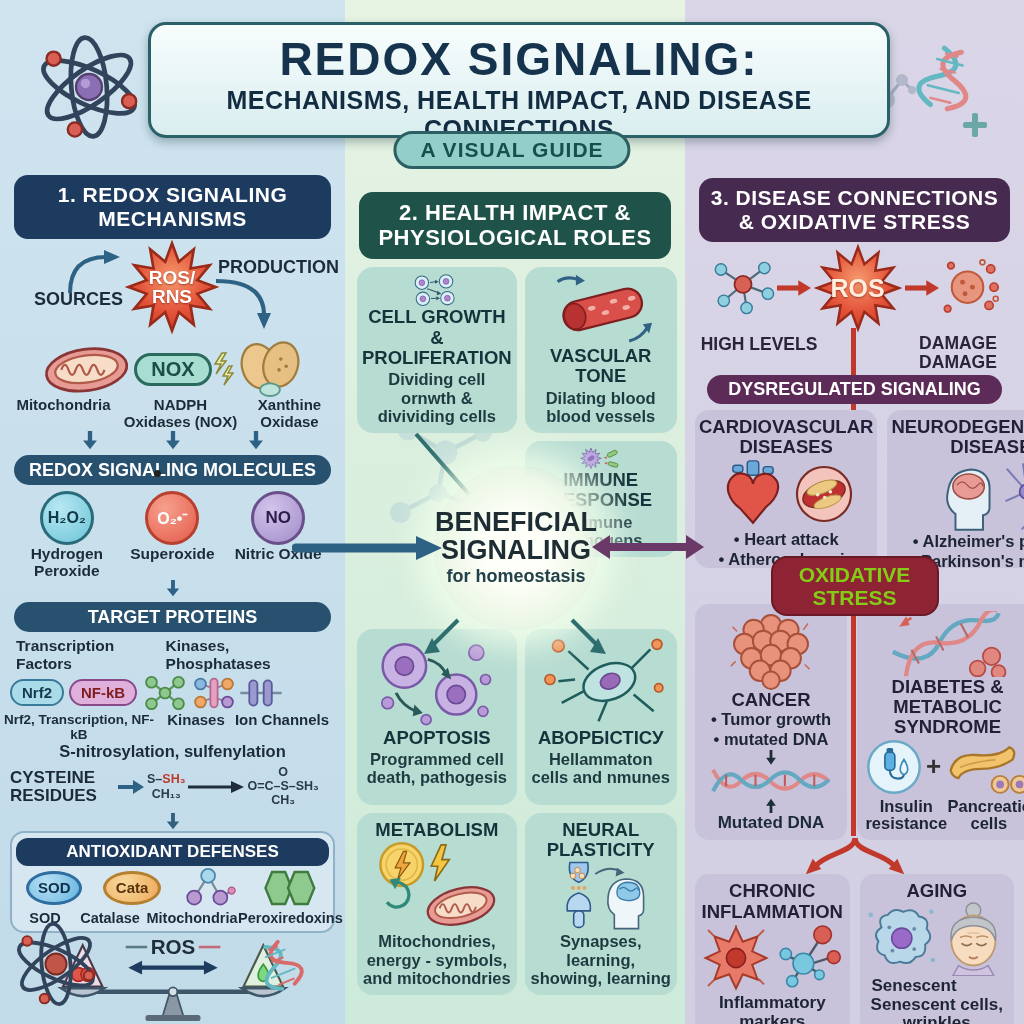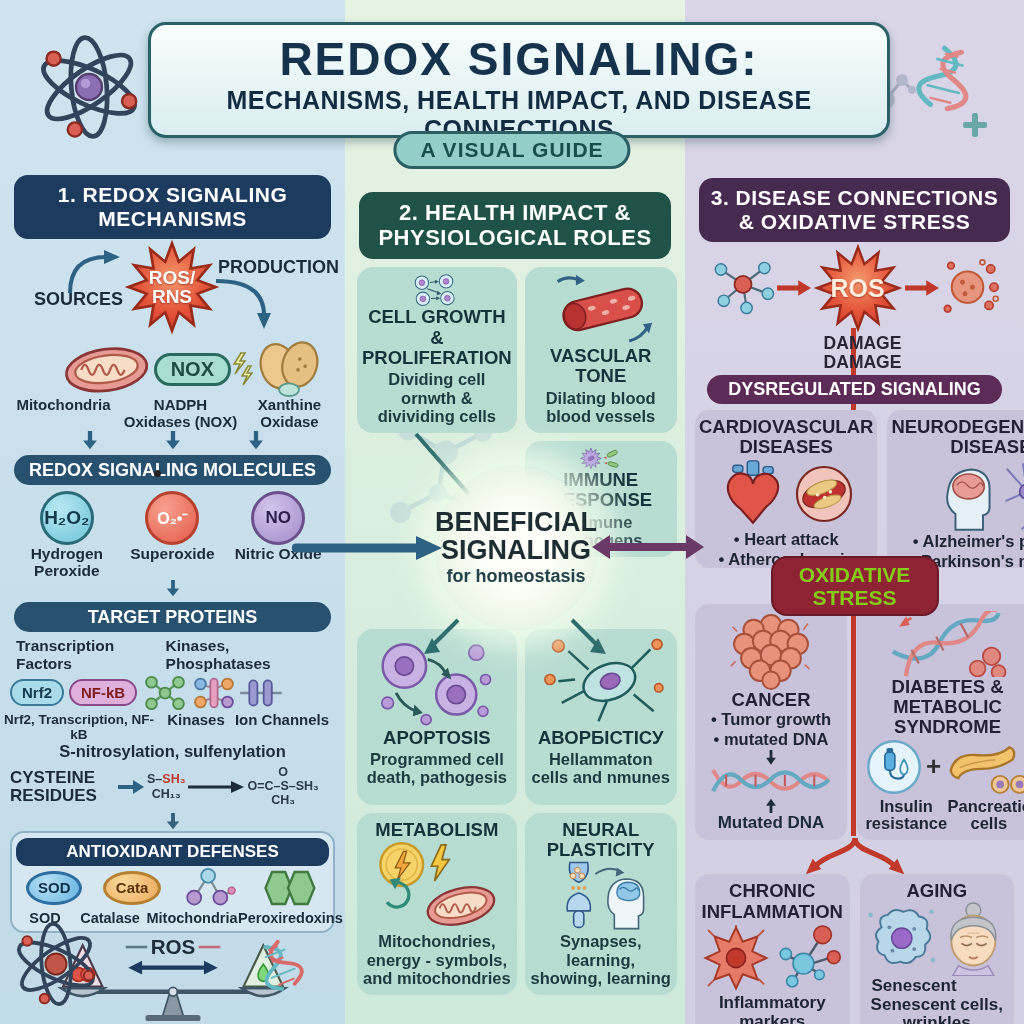--- a/index.html
+++ b/index.html
@@ -86,21 +86,21 @@
         <polygon points="45,40 59,40 52,56" fill="#2e6285"></polygon>
     </svg>
     <div class="burst" style="position:absolute;left:124px;top:0;width:96px;height:96px">
       <svg viewBox="-5 -5 110 110">
           <polygon points="100,50 79,57.8 93.3,75 71.2,71.2 75,93.3 57.8,79 50,100 42.2,79 25,93.3 28.8,71.2 6.7,75 21,57.8 0,50 21,42.2 6.7,25 28.8,28.8 25,6.7 42.2,21 50,0 57.8,21 75,6.7 71.2,28.8 93.3,25 79,42.2" fill="url(#burstG)" stroke="#9a2a1a" stroke-width="3"></polygon>
         </svg>
       <div class="burst-txt" style="font-size:19px"><span>ROS/</span><br><span>RNS</span></div>
     </div>
   </div>
 
-  <div style="display:flex;justify-content:flex-end;align-items:center;height:56px;padding:0 20px">
+  <div style="display:flex;justify-content:center;align-items:center;height:56px;padding:0 20px">
     <svg width="95" height="54" viewBox="0 0 100 60">
       <ellipse cx="50" cy="31" rx="45" ry="23" fill="#e89a94" stroke="#8a3636" stroke-width="3" transform="rotate(-8 50 30)"></ellipse>
       <ellipse cx="50" cy="30" rx="35" ry="15" fill="#f7dcc8" stroke="#b05a4a" stroke-width="2.5" transform="rotate(-8 50 30)"></ellipse>
       <path d="M22,31 q4,-11 8,0 q4,11 8,0 q4,-11 8,0 q4,11 8,0 q4,-11 8,0 q4,11 8,0" fill="none" stroke="#b05a4a" stroke-width="2.5"></path>
     </svg>
     <div style="display:flex;align-items:center">
       <div style="background:#a8ddd2;border:3px solid #2a6b5e;border-radius:20px;color:#1b4f46;font-size:20px;padding:2px 14px">NOX</div>
       <svg width="22" height="34" viewBox="0 0 22 34">
         <polygon points="10,1 3,12 9,12 4,22 14,9 9,9 14,1" fill="#eef0a8" stroke="#8a8a3a" stroke-width="1.5"></polygon>
         <polygon points="17,14 11,24 16,24 12,33 21,21 16,21 20,14" fill="#eef0a8" stroke="#8a8a3a" stroke-width="1.5"></polygon>
@@ -132,21 +132,21 @@
     <svg width="14" height="19" viewBox="0 0 16 22">
         <line x1="8" y1="0" x2="8" y2="12" stroke="#2e6285" stroke-width="5"></line>
         <polygon points="0,11 16,11 8,21" fill="#2e6285"></polygon>
       </svg>
   </div>
 
   <div class="bar">REDOX SIGNALING MOLECULES</div>
 
   <div style="display:flex;justify-content:space-around;padding:2px 14px 0">
     <div style="text-align:center;width:104px">
-      <div class="circ" style="width:54px;height:54px;margin:0 auto;background:radial-gradient(circle at 35% 30%,#b8e8f2,#6cc4d8);border:3px solid #2a6b7a;font-size:19px;color:#123a4a">H₂O₂</div>
+      <div class="circ" style="width:54px;height:54px;margin:0 auto;background:radial-gradient(circle at 35% 30%,#b8e8f2,#6cc4d8);border:3px solid #2a6b7a;font-size:16px;color:#123a4a">H₂O₂</div>
       <div class="lbl" style="font-size:15.5px">Hydrogen Peroxide</div>
     </div>
     <div style="text-align:center;width:104px">
       <div class="circ" style="width:54px;height:54px;margin:0 auto;background:radial-gradient(circle at 35% 30%,#f7a08e,#e45a48);border:3px solid #b8402f;font-size:16px;color:#fff">O₂•⁻</div>
       <div class="lbl" style="font-size:15.5px">Superoxide</div>
       <i style="position:absolute;margin-left:34px;margin-top:-92px;width:7px;height:7px;border-radius:50%;background:#222;display:block"></i>
     </div>
     <div style="text-align:center;width:104px">
       <div class="circ" style="width:54px;height:54px;margin:0 auto;background:radial-gradient(circle at 35% 30%,#d2c4ec,#a28cc8);border:3px solid #6a4f8a;font-size:17px;color:#2d1d4a">NO</div>
       <div class="lbl" style="font-size:15.5px">Nitric Oxide</div>
@@ -551,20 +551,21 @@
           <circle cx="12" cy="8" r="4"></circle>
           <circle cx="8" cy="60" r="4"></circle>
         </g>
       <g fill="none" stroke="#c05a3a" stroke-width="2">
           <circle cx="50" cy="4" r="3"></circle>
           <circle cx="66" cy="48" r="3"></circle>
         </g>
     </svg>
   </div>
   <div style="display:grid;grid-template-columns:120px 1fr 104px;padding:0 14px;position:relative;z-index:2">
+    <div style="font-size:17.5px;color:#2a2436;text-align:center">HIGH LEVELS</div>
     <div></div>
     <div style="font-size:17.5px;color:#2a2436;text-align:center;line-height:1.05">
       <span>DAMAGE</span><br><span>DAMAGE</span>
     </div>
   </div>
 
   <div class="dpill">DYSREGULATED SIGNALING</div>
 
   <div class="grid2r" style="grid-template-rows:158px">
     <div class="card3">

